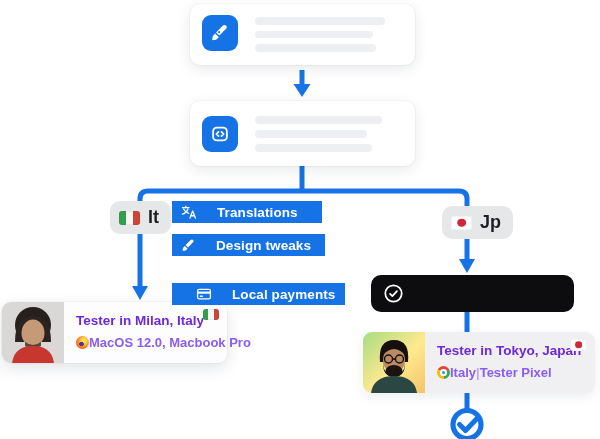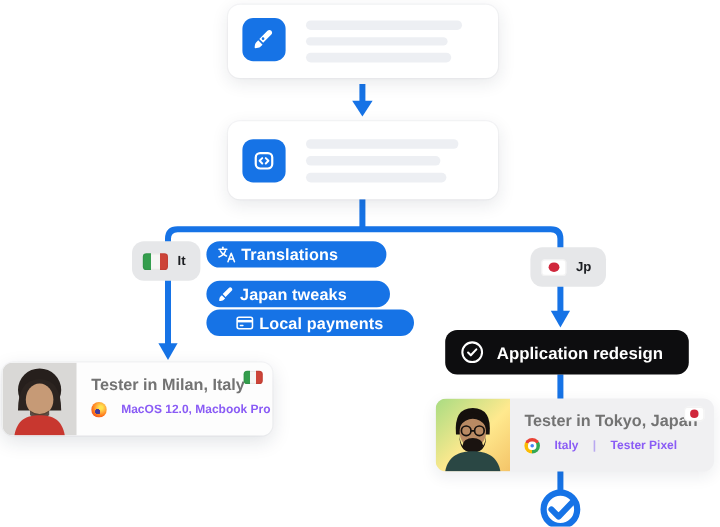--- a/index.html
+++ b/index.html
@@ -18,51 +18,51 @@
   .icon-tile{
     position:absolute;left:12px;width:36px;height:36px;border-radius:9px;
     background:#1673e6;display:flex;align-items:center;justify-content:center;
   }
   .skel{position:absolute;left:65px;height:7.5px;border-radius:4px;background:#edeff3;}
 
   
   .locale-badge{
     position:absolute;height:33px;background:#e6e7e9;border-radius:10px;z-index:2;
     display:flex;align-items:center;padding:0 12px 0 9px;gap:8px;
-    font-weight:bold;font-size:11px;color:#1c1e22;
+    font-weight:bold;font-size:18px;color:#1c1e22;
   }
   .flag{border-radius:3px;overflow:hidden;display:inline-block;box-shadow:0 0 0 1px rgba(0,0,0,.05) inset;}
   .flag-italy{background:linear-gradient(90deg,#349e4d 0 33.3%,#f6f6f4 33.3% 66.6%,#cd4438 66.6% 100%);}
   .flag-japan{background:#fff;position:relative;}
   .flag-japan::after{content:'';position:absolute;left:50%;top:50%;transform:translate(-50%,-50%);
     width:46%;height:62%;background:#d0273c;border-radius:50%;}
 
   
   .task-pill{
-    position:absolute;left:172px;height:22px;background:#1673e6;border-radius:12px;z-index:2;
-    display:flex;align-items:center;padding:0 0 0 9px;gap:4px;
+    position:absolute;left:172px;height:22px;background:#1673e6;border-radius:0;z-index:2;
+    display:flex;align-items:center;padding:0 0 0 9px;gap:20px;
     color:#fff;font-weight:bold;font-size:13.5px;letter-spacing:.1px;
   }
   .dark-pill{
     position:absolute;left:371px;top:275px;width:191px;height:37px;background:#0d0d0f;
     border-radius:10px;z-index:2;display:flex;align-items:center;padding-left:12px;gap:10px;
     color:#fff;font-weight:bold;font-size:14px;
   }
 
   
   .tester-card{
     position:absolute;height:61px;border-radius:9px;z-index:1;display:flex;
   }
   .tester-card .photo{
     width:62px;height:61px;border-radius:9px 0 0 9px;overflow:hidden;flex:0 0 62px;
   }
   .tester-card .info{padding:11px 0 0 12px;}
-  .tester-title{font-size:13.5px;font-weight:bold;color:#737373;white-space:nowrap;}
-  .tester-env{margin-top:7px;display:flex;align-items:center;gap:12px;
-    font-size:10px;font-weight:bold;color:#8a5cf5;white-space:nowrap;}
+  .tester-title{font-size:13.5px;font-weight:bold;color:#6d28d9;white-space:nowrap;}
+  .tester-env{margin-top:7px;display:flex;align-items:center;gap:0;
+    font-size:13px;font-weight:bold;color:#8a5cf5;white-space:nowrap;}
   .card-flag{position:absolute;top:7px;right:8px;}
 
   .milan{left:2px;top:302px;width:225px;background:#fdfdfd;
     box-shadow:0 5px 16px rgba(25,35,60,.13), 0 0 0 1px rgba(25,35,60,.03);}
   .tokyo{left:363px;top:332px;width:232px;background:#f0f0f2;
     box-shadow:0 4px 12px rgba(25,35,60,.08);}
 
   
   .firefox-ic{width:13px;height:13px;border-radius:50%;
     background:
@@ -143,38 +143,37 @@
         <path d="M12.4 14.7 H16.8"></path>
     </svg>
     <span>Translations</span>
   </div>
 
   <div class="task-pill" style="top:234px;width:144px;">
     <svg width="15" height="15" viewBox="0 0 20 20" fill="#fff">
       <path d="M12.9 2.6c.9-.9 2.3-.9 3.2 0 .9.9.9 2.3 0 3.2L9.3 12.6 6.1 9.4 12.9 2.6z"></path>
       <path d="M5.2 10.6 3.4 12.4c-.9.9-1.1 2.9-1.2 4.1 0 .4.3.7.7.7 1.2-.1 3.2-.3 4.1-1.2l1.8-1.8-3.6-3.6z"></path>
     </svg>
-    <span>Japan tweaks</span>
-  </div>
-
-  <div class="task-pill" style="top:258px;width:149px;padding-left:24px;">
+    <span>Design tweaks</span>
+  </div>
+
+  <div class="task-pill" style="top:283px;width:149px;padding-left:24px;">
     <svg width="16" height="16" viewBox="0 0 20 20" fill="none">
       <rect x="2" y="4.2" width="16" height="12" rx="2" stroke="#fff" stroke-width="1.6"></rect>
       <rect x="2" y="7" width="16" height="2.6" fill="#fff"></rect>
       <rect x="4.6" y="12" width="4.2" height="1.7" rx=".8" fill="#fff"></rect>
     </svg>
     <span>Local payments</span>
   </div>
 
   <div class="dark-pill">
     <svg width="21" height="21" viewBox="0 0 22 22" fill="none" stroke="#fff">
       <circle cx="11" cy="11" r="8.6" stroke-width="1.8"></circle>
       <path d="M7.4 11.3 l2.4 2.4 4.8 -5.2" stroke-width="1.8" stroke-linecap="round" stroke-linejoin="round"></path>
     </svg>
-    <span>Application redesign</span>
   </div>
 
   <div class="tester-card milan">
     <div class="photo">
       <svg width="62" height="61" viewBox="0 0 62 61">
         <rect width="62" height="61" fill="#d9d8d6"></rect>
         <circle cx="31" cy="23" r="18" fill="#261f1c"></circle>
         <path d="M13 40 Q13 14 31 14 Q49 14 49 40 Z" fill="#2c2420"></path>
         <ellipse cx="31" cy="31" rx="11.5" ry="13.5" fill="#c69a76"></ellipse>
         <path d="M23 40 Q31 46 39 40 L39 44 Q31 49 23 44 Z" fill="#3a2b22" opacity=".8"></path>

